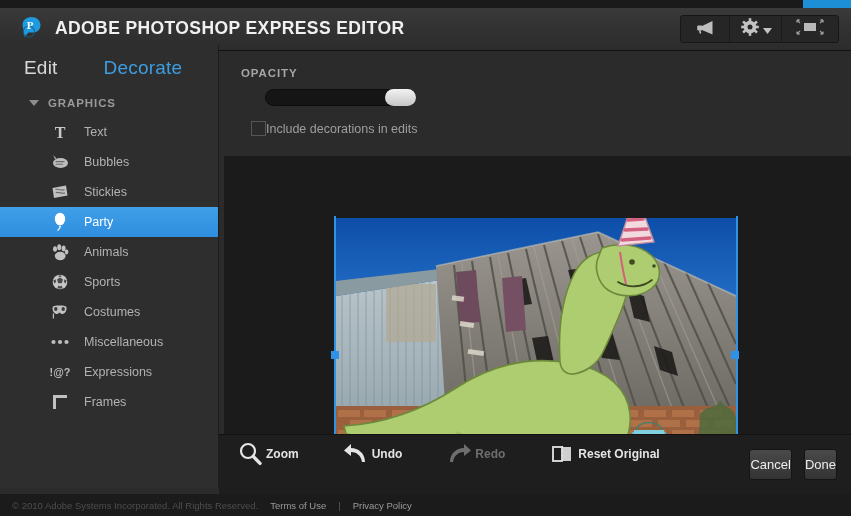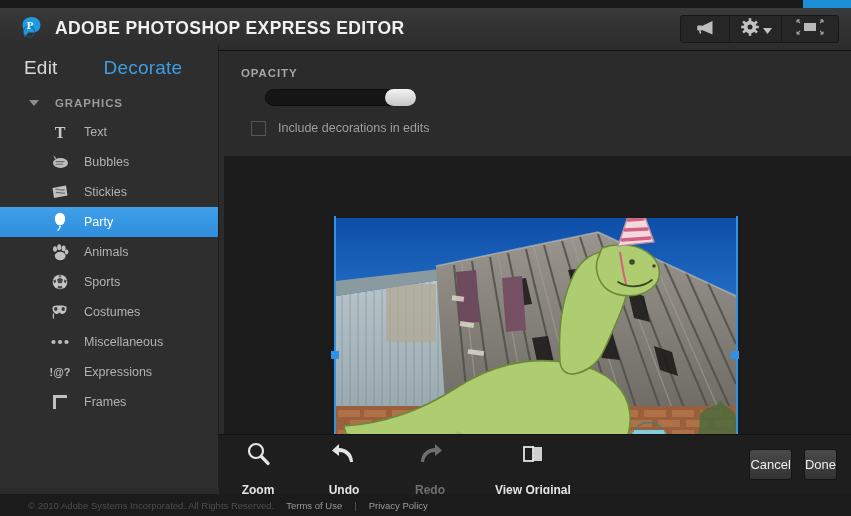--- a/index.html
+++ b/index.html
@@ -79,21 +79,21 @@
   }
   .tab {
     font-size: 19px;
     cursor: pointer;
     letter-spacing: 0.2px;
   }
   .tab.inactive { color: #d8d8d8; }
   .tab.active { color: #3d9de0; }
 
   .section-header {
-    display: flex; align-items: center; gap: 16px;
+    display: flex; align-items: center; gap: 9px;
     padding: 18px 0 0 29px;
   }
   .tri {
     width: 0; height: 0;
     border-left: 5px solid transparent;
     border-right: 5px solid transparent;
     border-top: 6px solid #8d8d8d;
   }
   .section-title {
     color: #9a9a9a; font-size: 11.5px;
@@ -140,21 +140,21 @@
   }
   .slider-knob {
     position: absolute; right: -6px; top: -1px;
     width: 31px; height: 17px;
     background: linear-gradient(to bottom, #f3f3f3, #c6c6c6);
     border-radius: 9px;
     cursor: pointer;
   }
   .chk-row {
     position: absolute; left: 27px; top: 70px;
-    display: flex; align-items: flex-start; gap: 12px;
+    display: flex; align-items: center; 
   }
   .chkbox {
     width: 15px; height: 15px;
     background: #2b2b2b;
     border: 1px solid #555;
     cursor: pointer;
   }
   .chk-label { color: #9e9e9e; font-size: 12.5px; }
 
   
@@ -187,22 +187,22 @@
     width: 632px; height: 60px;
     background: #1e1e1e;
     border-top: 1px solid #111;
   }
   .tb-items {
     position: absolute; left: 18px; top: 6px;
     display: flex; align-items: flex-start;
     gap: 44px;
   }
   .tb-item {
-    display: flex; flex-direction: column; align-items: center;
-    gap: 16px; cursor: pointer; min-width: 42px;
+    display: flex; flex-direction: row; align-items: center;
+    gap: 3px; cursor: pointer; min-width: 42px;
   }
   .tb-ico { height: 26px; display: flex; align-items: center; justify-content: center; }
   .tb-label { color: #e4e4e4; font-size: 12px; font-weight: bold; }
   .tb-item.disabled .tb-label { color: #6e6e6e; }
 
   .tb-buttons {
     position: absolute; right: 14px; top: 14px;
     display: flex; gap: 12px;
   }
   .btn {
@@ -215,21 +215,21 @@
     cursor: pointer;
     font-family: "Liberation Sans", sans-serif;
   }
 
   
   .footer {
     position: absolute; left: 0; top: 494px;
     width: 851px; height: 22px;
     background: #1b1b1b;
     display: flex; align-items: center;
-    padding-left: 28px;
+    padding-left: 12px;
     gap: 12px;
   }
   .copyright { color: #4e4e4e; font-size: 9.5px; }
   .flink { color: #9a9a9a; font-size: 9.5px; cursor: pointer; }
   .fsep { color: #5c5c5c; font-size: 9.5px; }
 </style>
 </head>
 <body>
 
 <div id="app">
@@ -745,21 +745,21 @@
 
 
       <div class="tb-item">
         <span class="tb-ico">
           <svg width="26" height="22" viewBox="0 0 26 22">
             <rect x="4" y="4" width="9" height="14" fill="none" stroke="#e4e4e4" stroke-width="1.8"></rect>
             <rect x="14" y="4" width="8" height="14" fill="#cfcfcf"></rect>
             <path d="M13.4 3 L13.4 19" stroke="#e4e4e4" stroke-width="1.4" stroke-dasharray="2.2 2"></path>
           </svg>
         </span>
-        <span class="tb-label">View Original</span>
+        <span class="tb-label">Reset Original</span>
       </div>
     </div>
 
     <div class="tb-buttons">
       <button class="btn">Cancel</button>
       <button class="btn">Done</button>
     </div>
   </div>
 
   <div class="footer">

